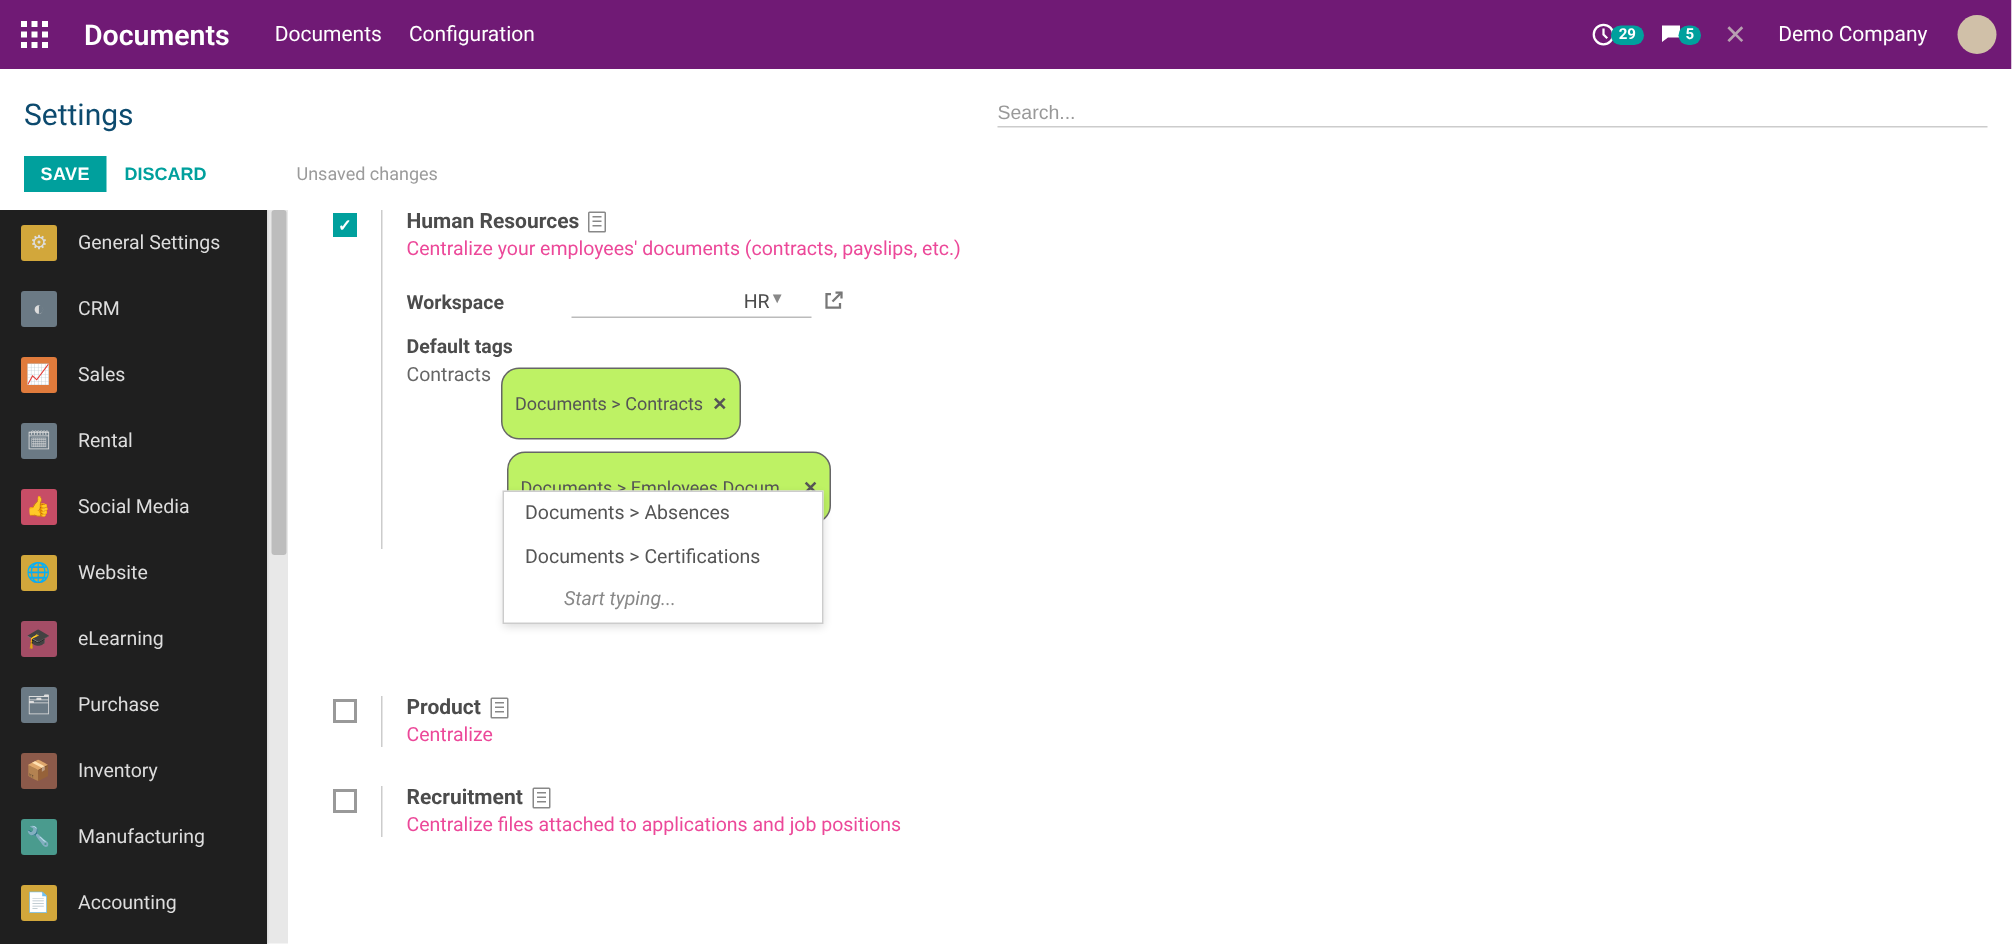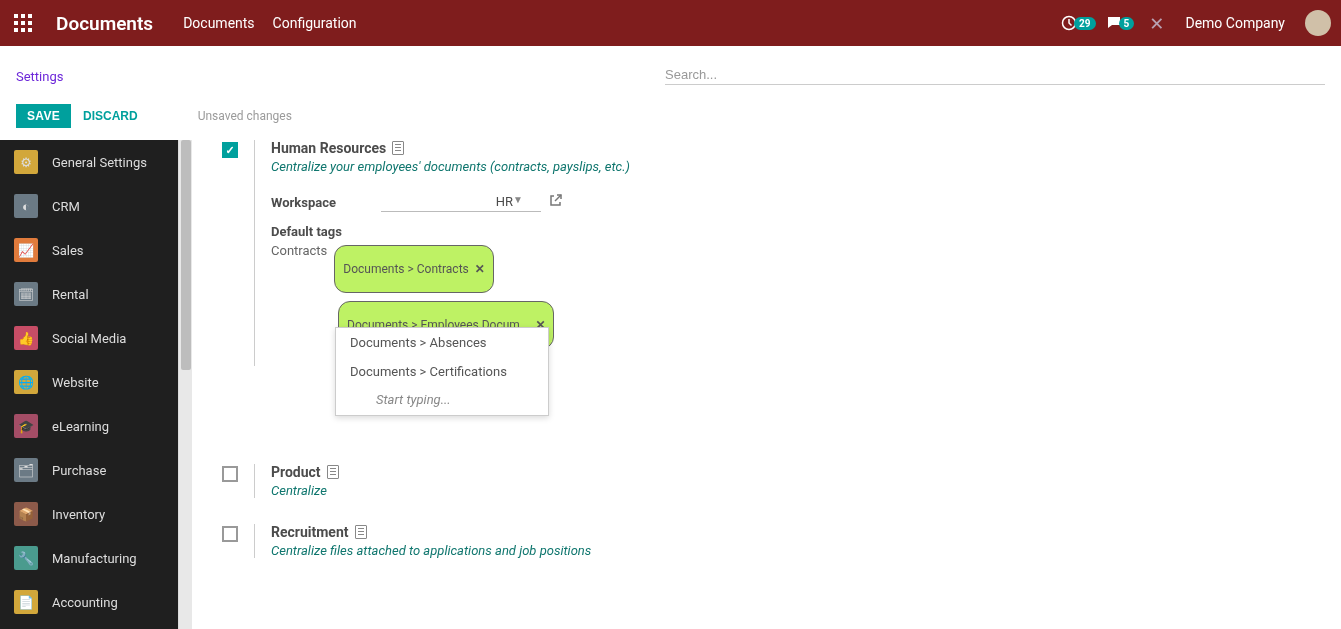--- a/index.html
+++ b/index.html
@@ -1,35 +1,35 @@
 <!DOCTYPE html>
 <html><head>
 <meta charset="utf-8">
 <style>
 * { box-sizing: border-box; margin: 0; padding: 0; }
 body { font-family: -apple-system, BlinkMacSystemFont, "Segoe UI", Roboto, "Helvetica Neue", Arial, sans-serif; font-size: 13px; color: #4c4c4c; background: #fff; overflow: hidden; width: 1341px; height: 629px; }
 
 
-.topbar { background: #7f1d1d; height: 46px; display: flex; align-items: center; color: #fff; padding: 0 10px 0 0; }
+.topbar { background: #701a75; height: 46px; display: flex; align-items: center; color: #fff; padding: 0 10px 0 0; }
 .tb-apps { width: 46px; height: 46px; display:flex; align-items:center; justify-content:center; cursor:pointer; }
 .tb-apps svg { width: 18px; height: 18px; }
 .tb-title { font-size: 19px; font-weight: 600; padding: 0 30px 0 10px; }
 .tb-menu { display:flex; gap: 18px; font-size: 14px; }
 .tb-menu span { cursor:pointer; }
 .tb-spacer { flex:1; }
 .tb-right { display:flex; align-items:center; gap: 10px; }
 .tb-iconwrap { position:relative; display:flex; align-items:center; cursor:pointer; }
 .tb-badge { background:#00a09d; color:#fff; font-size:10px; font-weight:700; padding:1px 5px; border-radius:8px; margin-left:-3px; }
 .tb-close { color:#b8a0b1; font-size:18px; font-weight:300; cursor:pointer; padding:0 5px; }
 .tb-company { font-size:14px; padding:0 6px; }
 .tb-avatar { width:26px; height:26px; border-radius:50%; background:#d0c0a8; margin-left:4px; }
 
 
 .ctrlbar { display:flex; align-items:center; padding: 10px 16px 0 16px; height: 50px; }
-.breadcrumb-title { font-size: 13px; color: #6d28d9; font-weight:400; }
+.breadcrumb-title { font-size: 20px; color: #0c4a6e; font-weight:400; }
 .search-wrap { margin-left:auto; flex:1; max-width:660px; display:flex; align-items:center; border-bottom:1px solid #ccc; padding-bottom: 2px; }
 .search-input { border:none; outline:none; width:100%; font-size:13px; color:#888; background:transparent; }
 .search-input::placeholder { color:#999; }
 
 .buttonbar { padding: 8px 16px 12px 16px; display:flex; align-items:center; gap: 12px; }
 .btn-save { background:#00a09d; color:#fff; border:none; padding:5px 11px; font-size:12px; font-weight:700; cursor:pointer; letter-spacing:0.3px; }
 .btn-discard { background:none; border:none; color:#00a09d; font-size:12px; font-weight:700; cursor:pointer; }
 .unsaved { color:#9b9b9b; font-size:12px;padding-left:48px; }
 
 
@@ -45,21 +45,21 @@
 .section-head { background:#ececec; color:#4c4c4c; font-size:14px; font-weight:700; padding: 9px 14px; margin-bottom: 14px; margin-left: -20px; }
 
 .setting-row { display:flex; align-items:flex-start; margin-bottom: 26px; padding-left: 10px; }
 .chk { width:16px; height:16px; margin-top:2px; flex-shrink:0; }
 .chk-checked { background:#00a09d; border:1px solid #00a09d; display:flex; align-items:center; justify-content:center; }
 .chk-checked:after { content:'✓'; color:#fff; font-size:11px; font-weight:bold; }
 .chk-empty { border:2px solid #999; }
 .setting-sep { width:1px; background:#ccc; margin: 0 16px; align-self:stretch; }
 .setting-body { flex:1; }
 .setting-title { font-weight:700; color:#4c4c4c; font-size:14px; display:flex; align-items:center; gap:6px; }
-.setting-desc { color:#0f766e; font-size:13px; margin-top:3px;font-style:italic; }
+.setting-desc { color:#ec4899; font-size:13px; margin-top:3px; }
 .doc-icon { display:inline-flex; width:12px; height:14px; border:1.5px solid #888; border-radius:1px; position:relative; }
 .doc-icon:before { content:''; position:absolute; top:2px; left:2px; right:2px; height:1px; background:#888; box-shadow: 0 3px 0 #888, 0 6px 0 #888; }
 
 .sub-fields { margin-top: 18px; }
 .field-row { display:flex; align-items:center; margin-bottom: 12px; }
 .field-label { width: 110px; font-weight:700; color:#4c4c4c; font-size:13px; }
 .field-input { border:none; border-bottom:1px solid #bbb; padding:2px 18px 2px 2px; width:160px; font-size:13px; position:relative; }
 .field-caret { color:#888; font-size:10px; }
 .ext-link-icon { margin-left: 8px; color:#888; cursor:pointer; }
 

